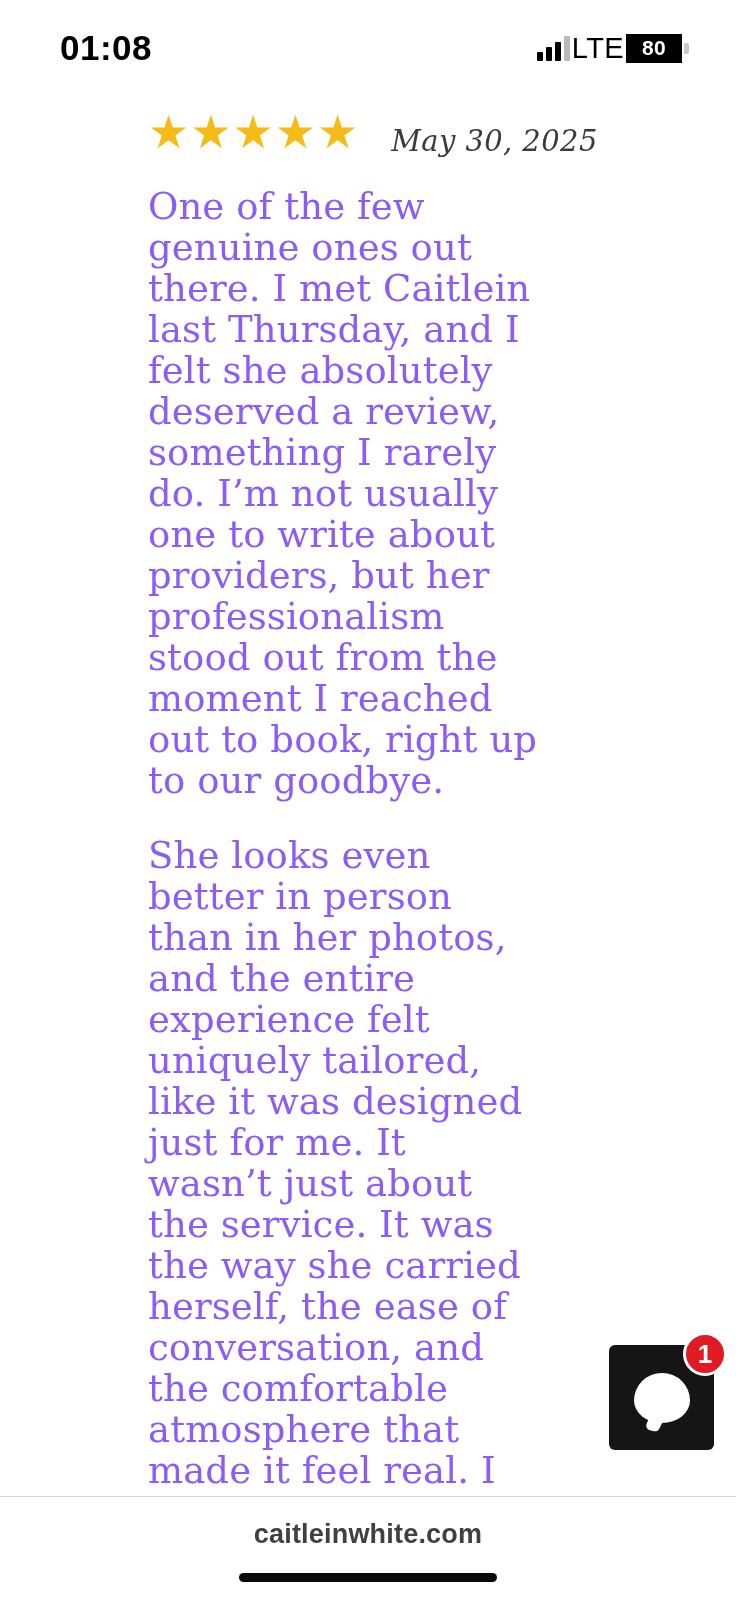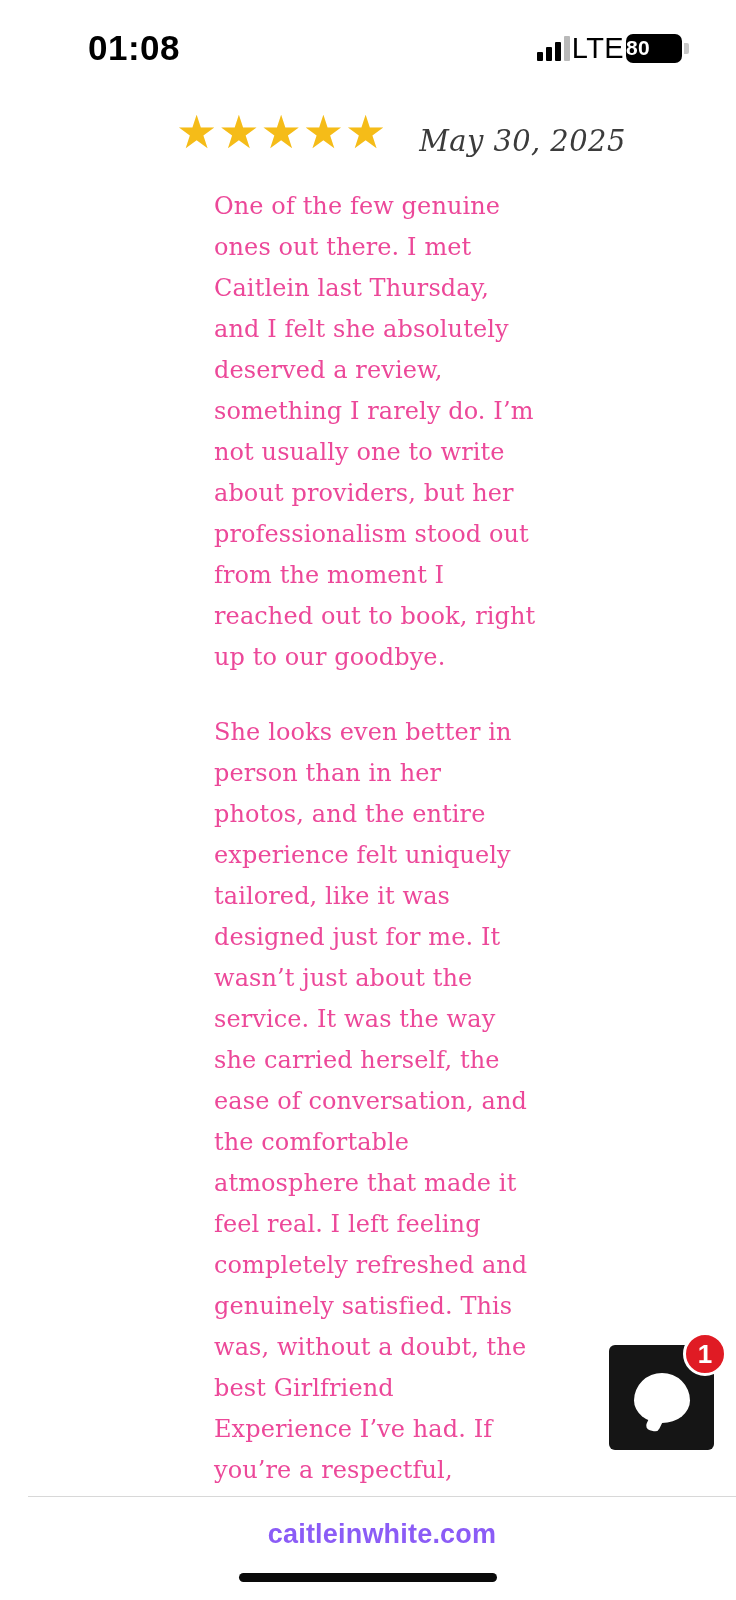--- a/index.html
+++ b/index.html
@@ -10,21 +10,20 @@
     font-family: "Liberation Sans", sans-serif;
     overflow: hidden;
   }
   .phone {
     position: relative;
     width: 736px;
     height: 1600px;
     background: #ffffff;
     display: flex;
     flex-direction: column;
-    padding-left: 28px;
   }
 
   
   .statusbar {
     height: 96px;
     flex: 0 0 96px;
     display: flex;
     align-items: center;
     justify-content: space-between;
     padding: 0 54px 0 60px;
@@ -61,24 +60,24 @@
     font-size: 29px;
     font-weight: 500;
     color: #000;
     letter-spacing: 0.4px;
   }
   .battery {
     position: relative;
     width: 56px;
     height: 29px;
     background: #000;
-    border-radius: 7px;
-    display: flex;
-    align-items: center;
-    justify-content: flex-start;
+    border-radius: 0;
+    display: flex;
+    align-items: center;
+    justify-content: center;
   }
   .battery span {
     color: #fff;
     font-size: 21px;
     font-weight: 700;
     letter-spacing: 0.2px;
   }
   .battery:after {
     content: "";
     position: absolute;
@@ -119,25 +118,24 @@
     font-size: 29px;
     color: #3b3b3b;
     letter-spacing: 0.4px;
     margin-top: 18px;
   }
   .review-body {
     padding: 28px 168px 0 148px;
   }
   .review-body p {
     font-family: "DejaVu Serif", serif;
-    font-size: 24px;
+    font-size: 37px;
     line-height: 41px;
-    color: #ec4899;
+    color: #8b5cf6;
     letter-spacing: 0.1px;
-    margin-left: 38px;
   }
   .review-body p + p { margin-top: 34px; }
 
   
   .chat-widget {
     position: absolute;
     right: 22px;
     bottom: 46px;
     width: 105px;
     height: 105px;
@@ -189,21 +187,21 @@
     border-top: 1px solid #d8d8d8;
     background: #ffffff;
     display: flex;
     align-items: flex-start;
     justify-content: center;
     padding-top: 22px;
   }
   .url {
     font-size: 27px;
     font-weight: 600;
-    color: #8b5cf6;
+    color: #404040;
     letter-spacing: 0.2px;
   }
   .home-indicator {
     position: absolute;
     bottom: 18px;
     left: 50%;
     transform: translateX(-50%);
     width: 258px;
     height: 9px;
     background: #0a0a0a;

